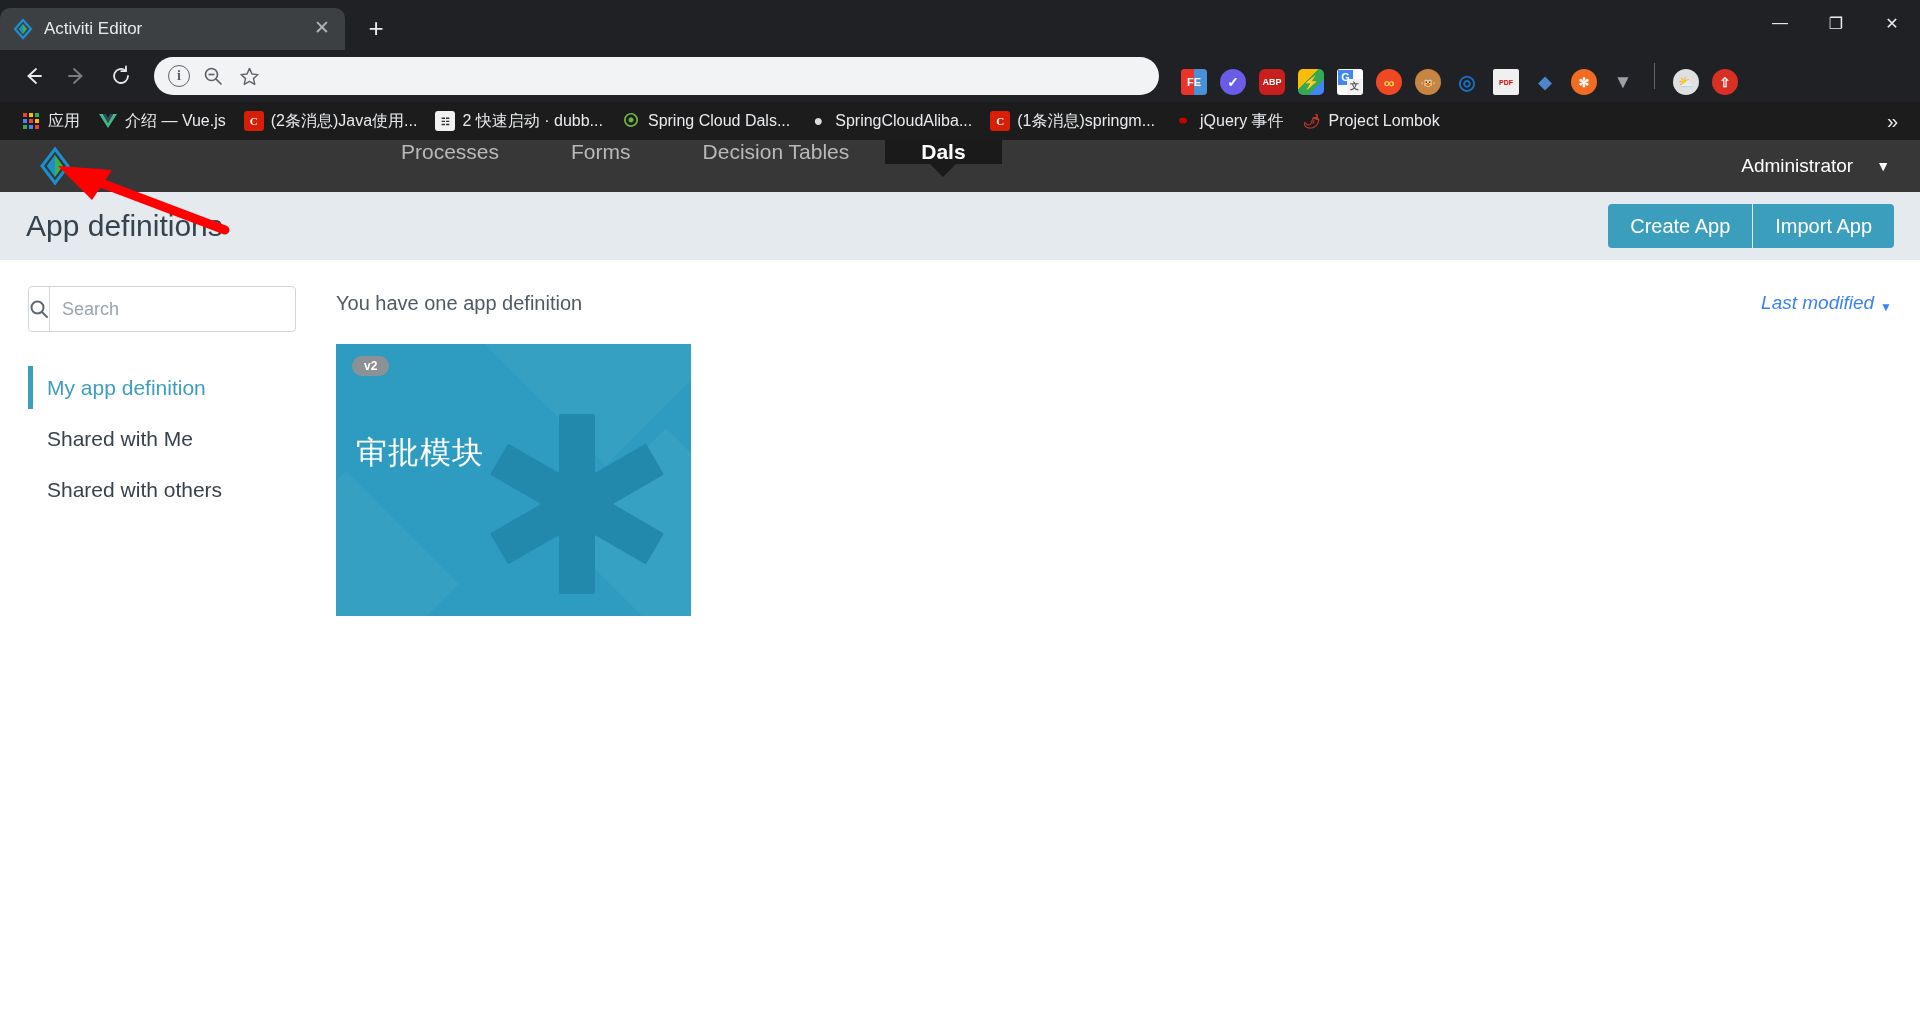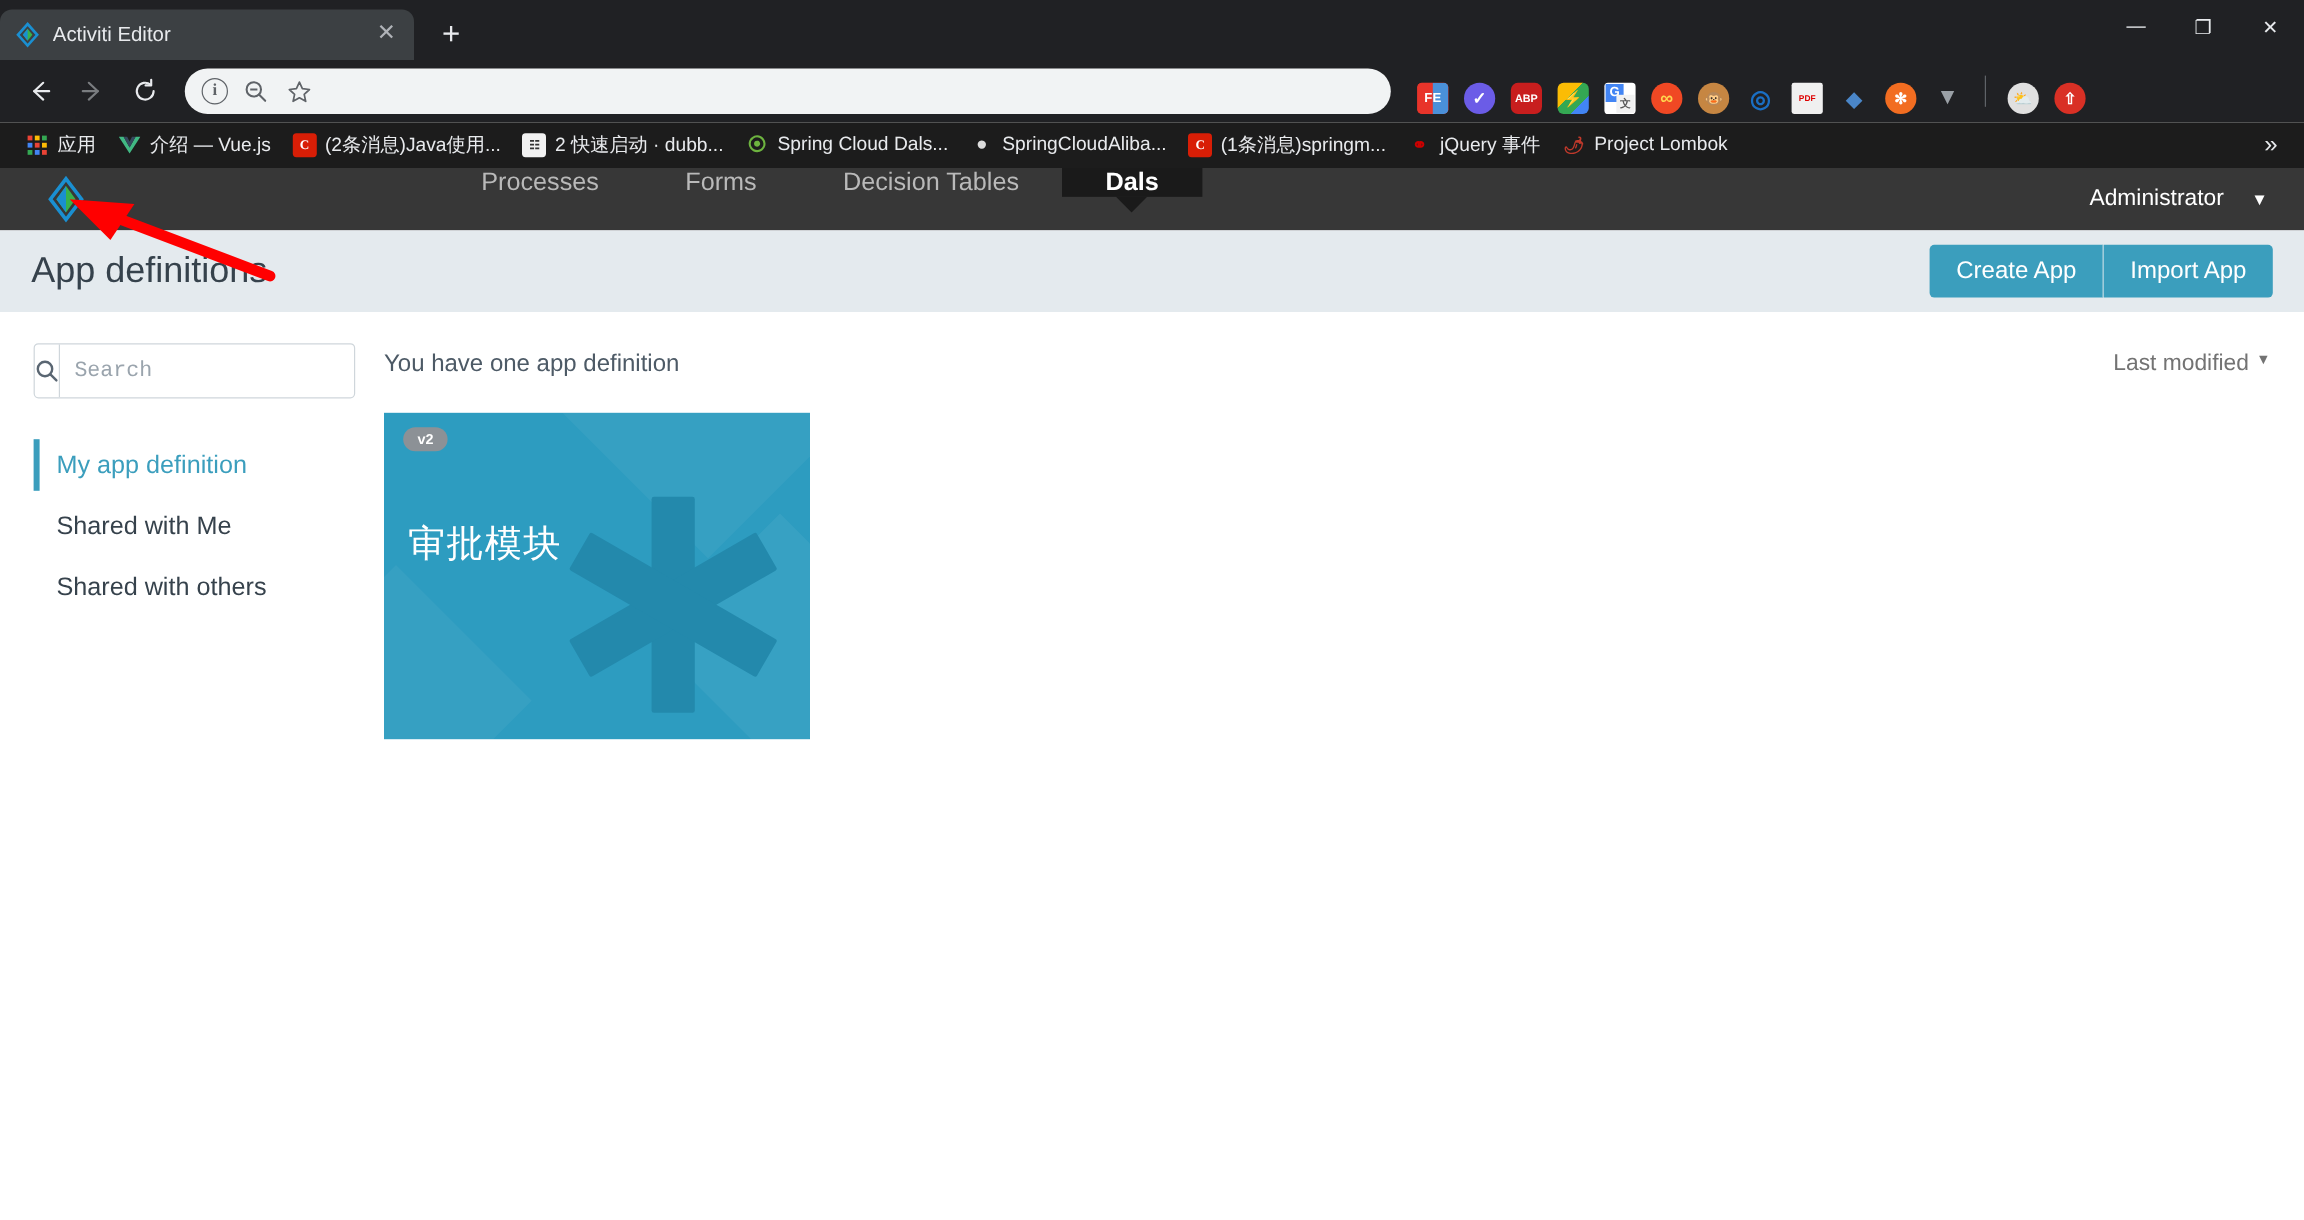--- a/index.html
+++ b/index.html
@@ -105,33 +105,33 @@
 
   .content { display: flex; padding: 26px 0 0 0; }
   .side { width: 320px; flex: 0 0 320px; padding-left: 28px; }
   .search-box {
     display: flex; align-items: stretch; height: 46px; width: 268px;
     border: 1px solid #cfd6db; border-radius: 4px; background: #fff; margin-bottom: 34px;
   }
   .search-ico { width: 52px; display: flex; align-items: center; justify-content: center;
                 border-right: 1px solid #cfd6db; color: #5a6672; }
   .search-input { flex: 1; border: none; outline: none; padding: 0 12px; font-size: 18px;
-                  color: #36424c; font-family: Liberation Mono, monospace; background: transparent; }
+                  color: #36424c; font-family: Liberation Sans, sans-serif; background: transparent; }
   .search-input::placeholder { color: #9aa4ad; }
 
   .side-item {
     font-size: 21px; color: #36424c; padding: 9px 0 9px 14px; cursor: pointer;
     border-left: 5px solid transparent; margin-bottom: 8px; line-height: 1.2;
   }
   .side-item.active { color: #3b9ebd; border-left-color: #3b9ebd; }
 
-  .main { flex: 1; padding-right: 28px; }
+  .main { flex: 1; padding-right: 28px; margin-left: 16px; }
   .main-head { display: flex; align-items: center; height: 34px; margin-bottom: 24px; }
   .main-count { font-size: 20px; color: #4d5a66; }
-  .sort-dd { margin-left: auto; font-size: 19px; color: #737373; cursor: pointer; display: flex; align-items: flex-start; gap: 6px; }
+  .sort-dd { margin-left: auto; font-size: 19px; color: #3b82f6; cursor: pointer; display: flex; align-items: flex-end; gap: 6px; font-style: italic; }
 
   .card-grid { display: flex; flex-wrap: wrap; gap: 22px; }
   .app-card {
     width: 355px; height: 272px; background: #2d9cc0; position: relative;
     cursor: pointer; overflow: hidden;
   }
   .app-card .deco { position: absolute; inset: 0; overflow: hidden; }
   .app-card .deco .tri1 {
     position: absolute; width: 200px; height: 200px; background: rgba(255,255,255,0.045);
     transform: rotate(45deg); left: 170px; top: -120px;

